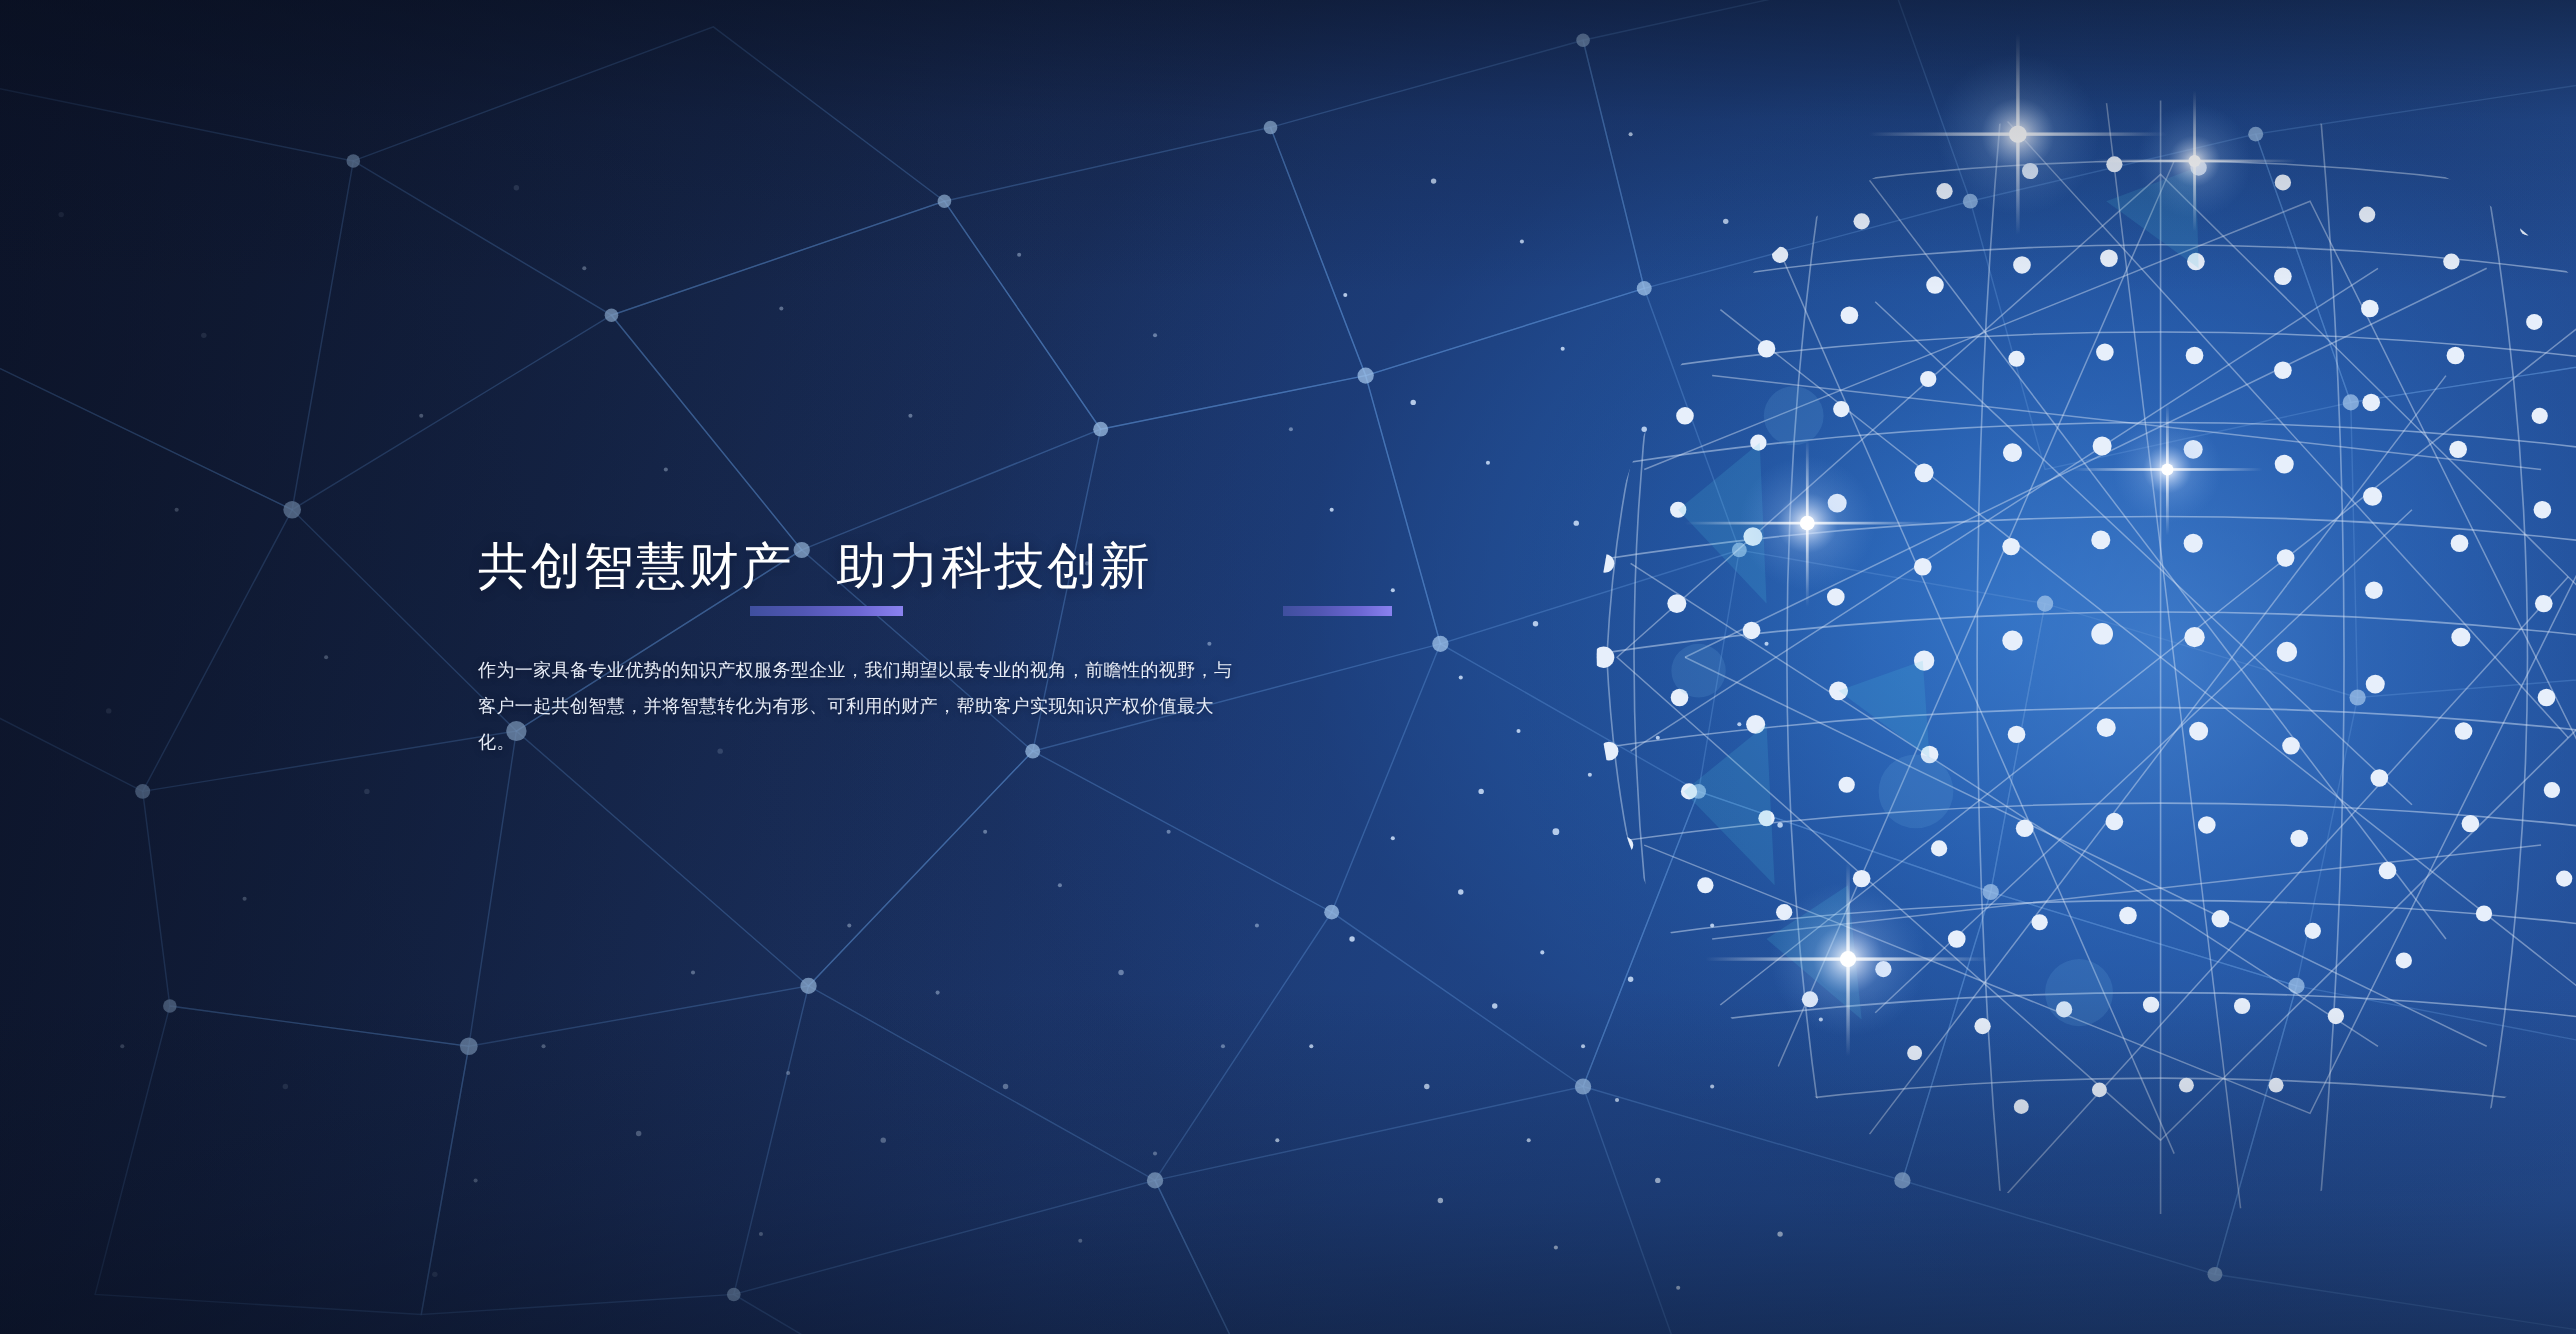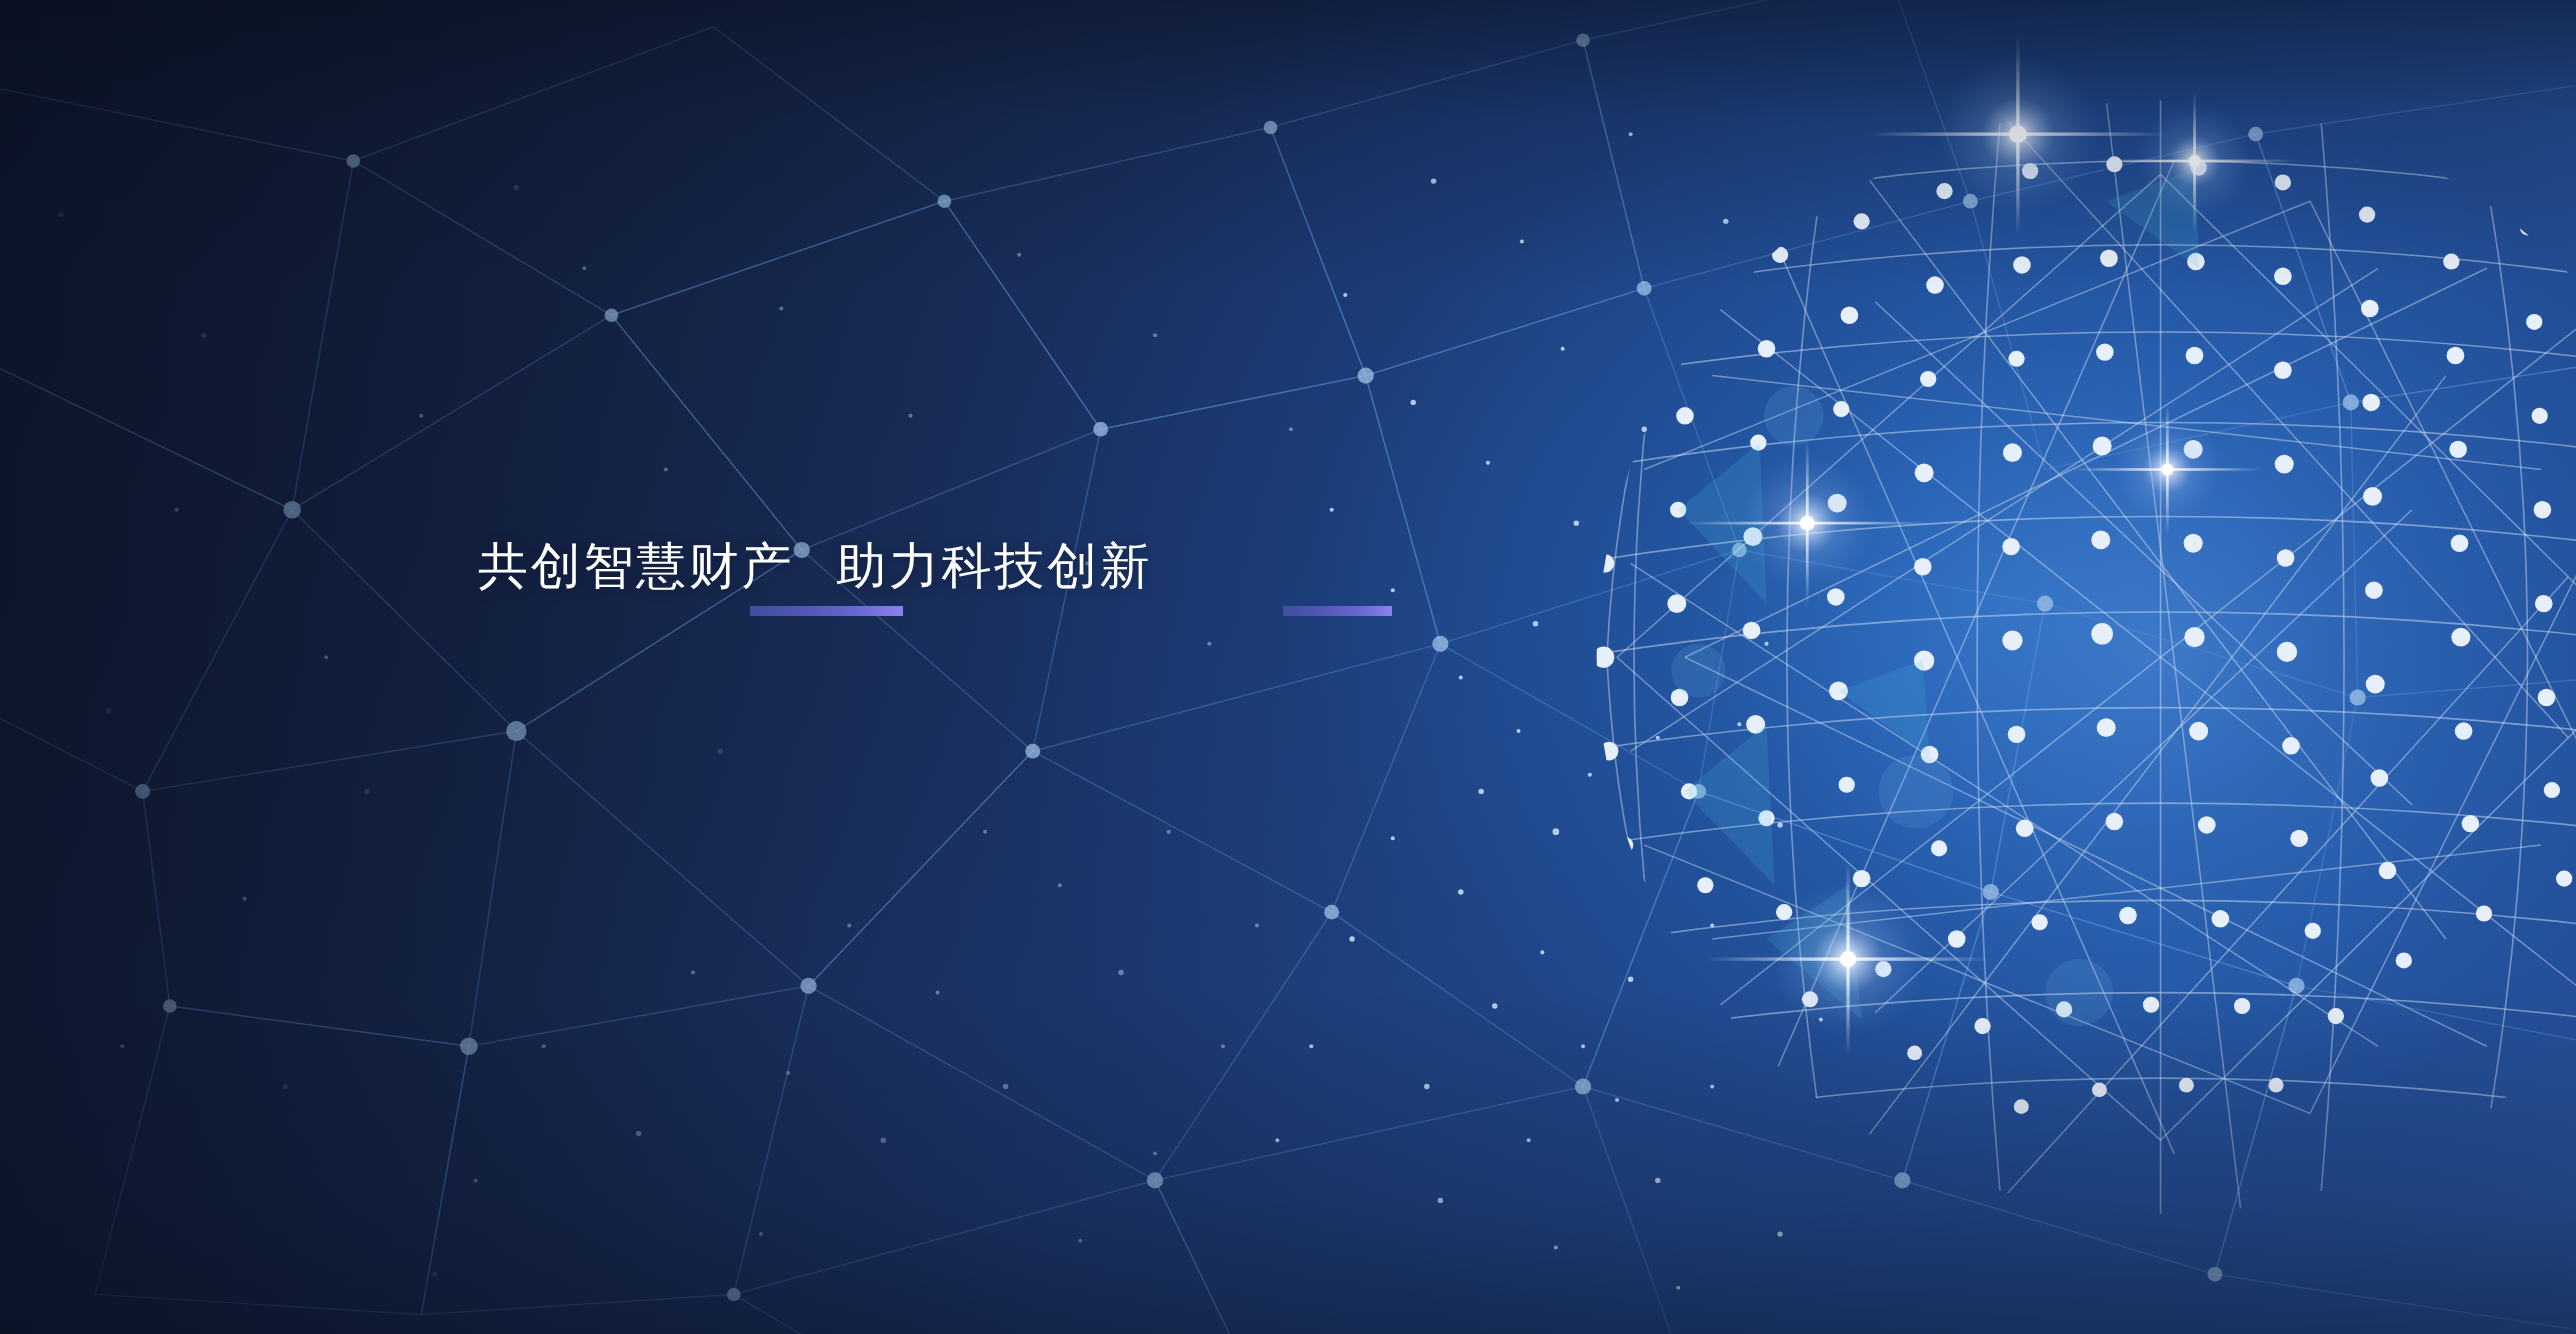--- a/index.html
+++ b/index.html
@@ -574,16 +574,17 @@
 
     <div class="headline">
       <span class="hl-seg">共创智慧财产</span><span class="gap"></span><span class="hl-seg">助力科技创新</span>
     </div>
 
     <div class="accent-row">
       <span class="accent-bar one"></span>
       <span class="accent-bar two"></span>
     </div>
 
+    <p class="body-copy">作为一家具备专业优势的知识产权服务型企业，我们期望以最专业的视角，前瞻性的视野，与客户一起共创智慧，并将智慧转化为有形、可利用的财产，帮助客户实现知识产权价值最大化。</p>
   </div>
 
 </div>
 
 
 </body></html>

